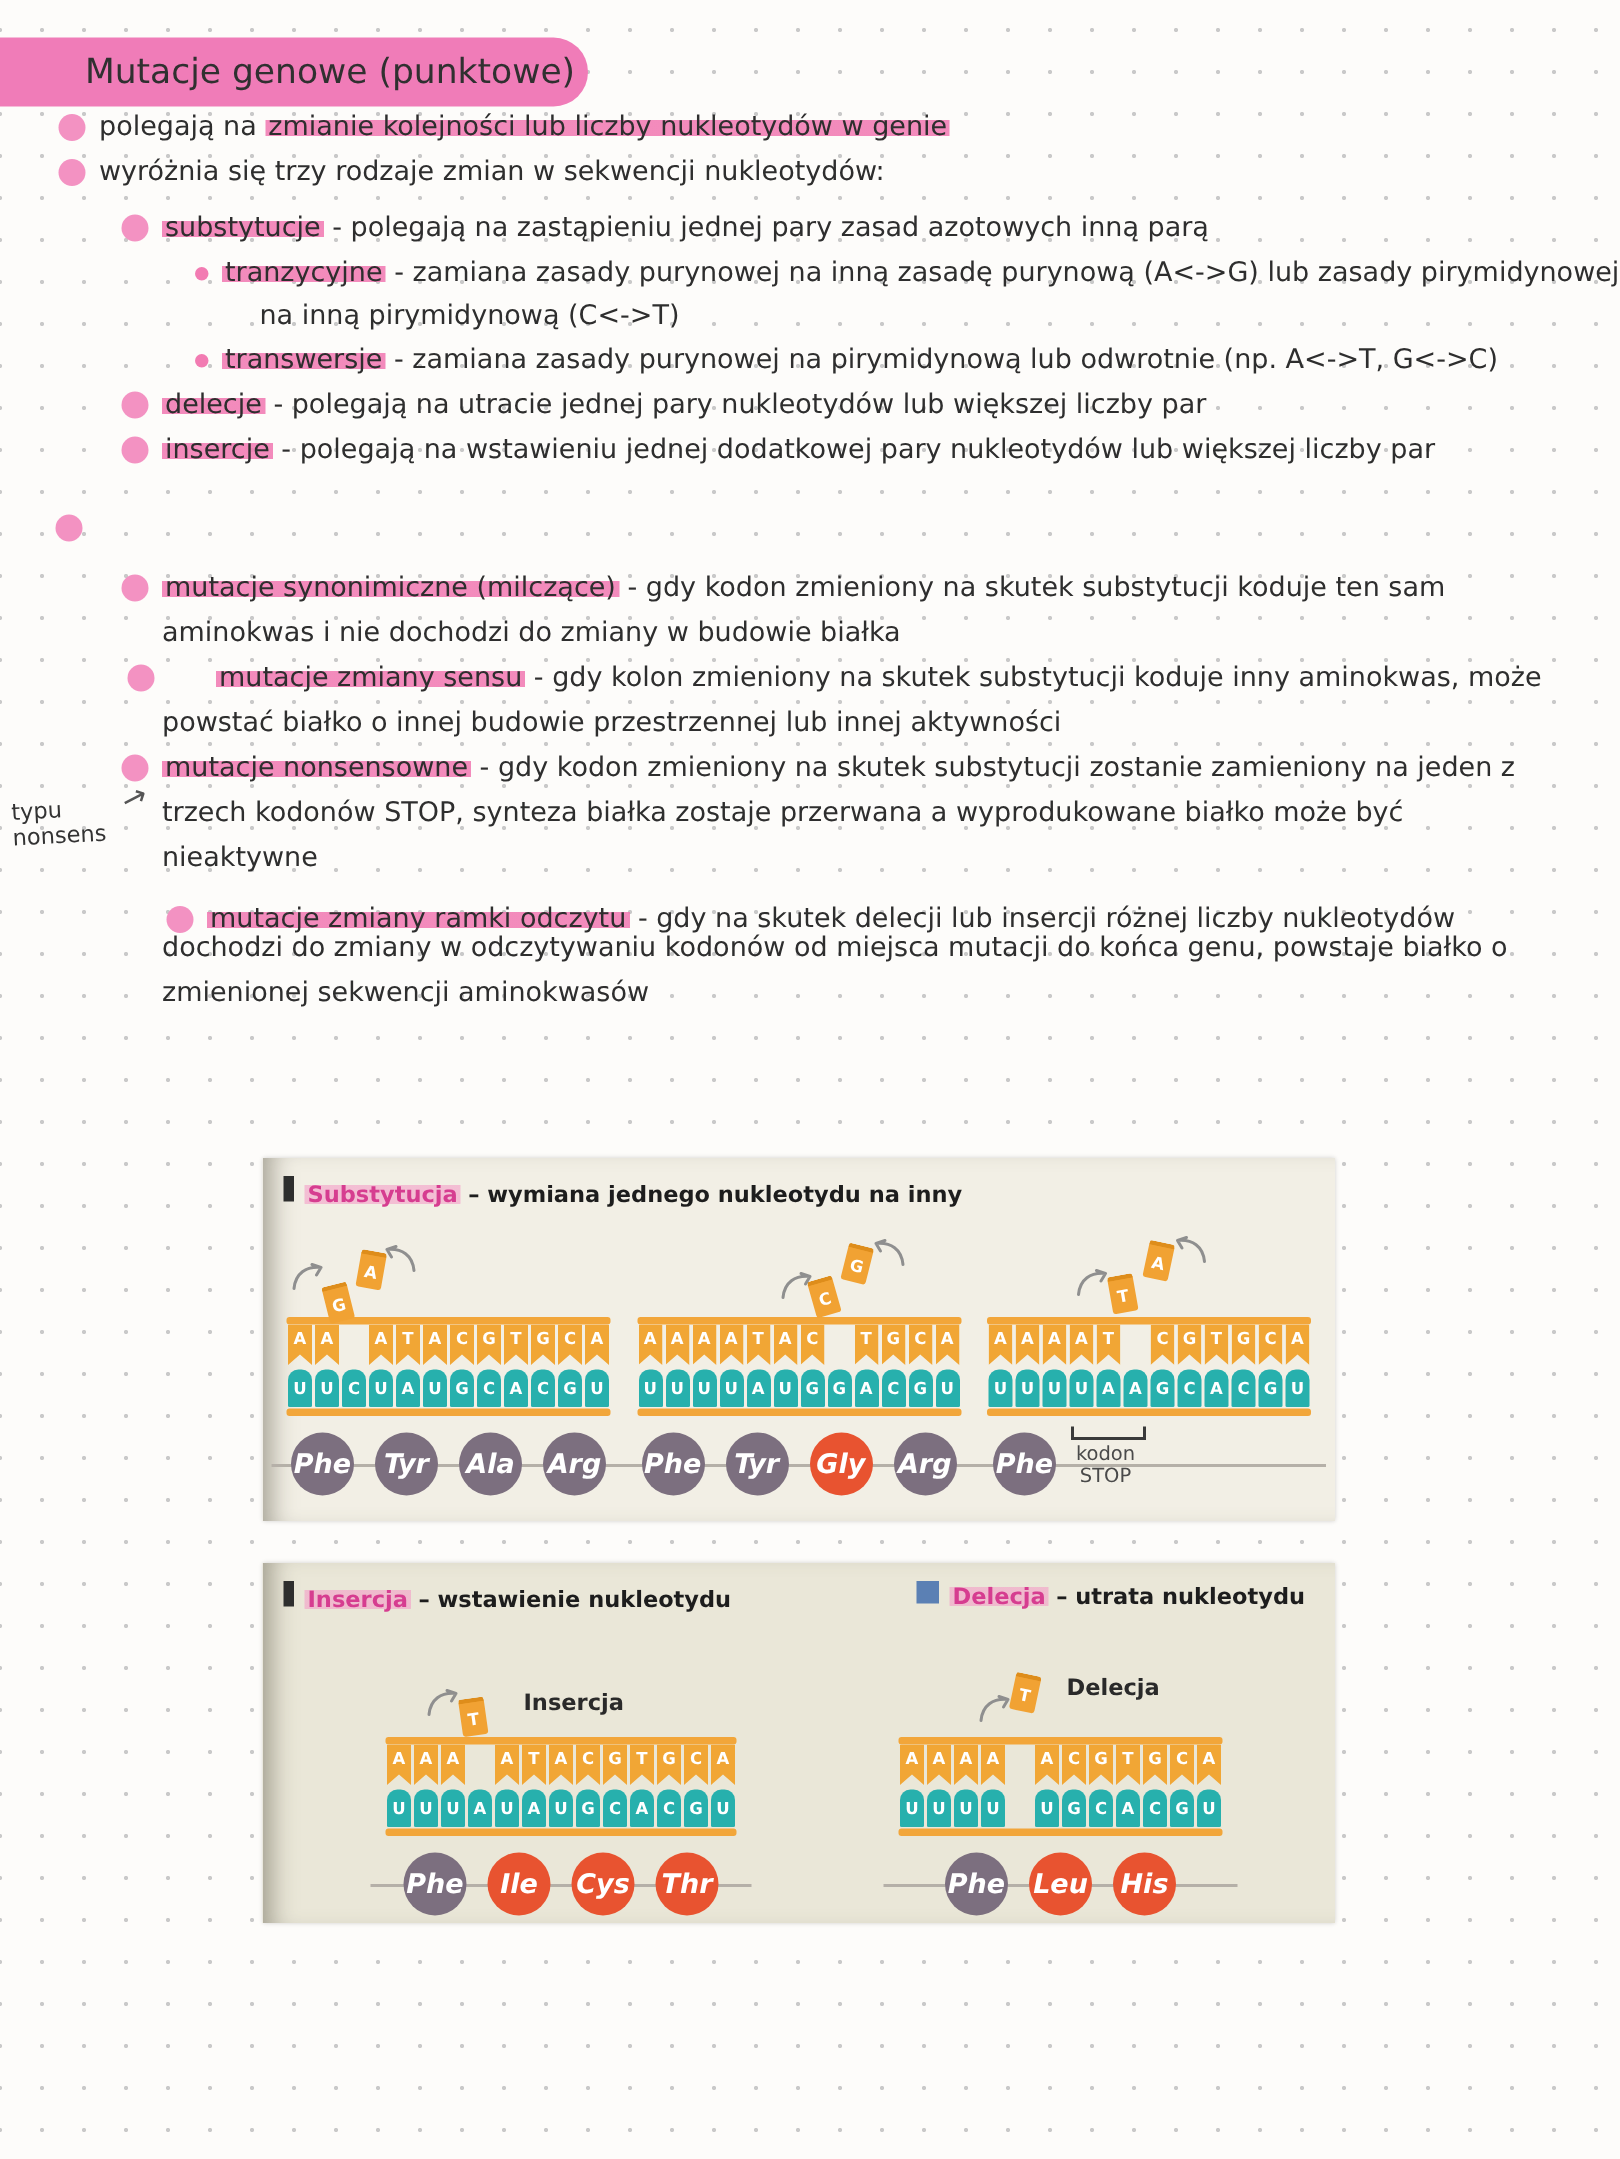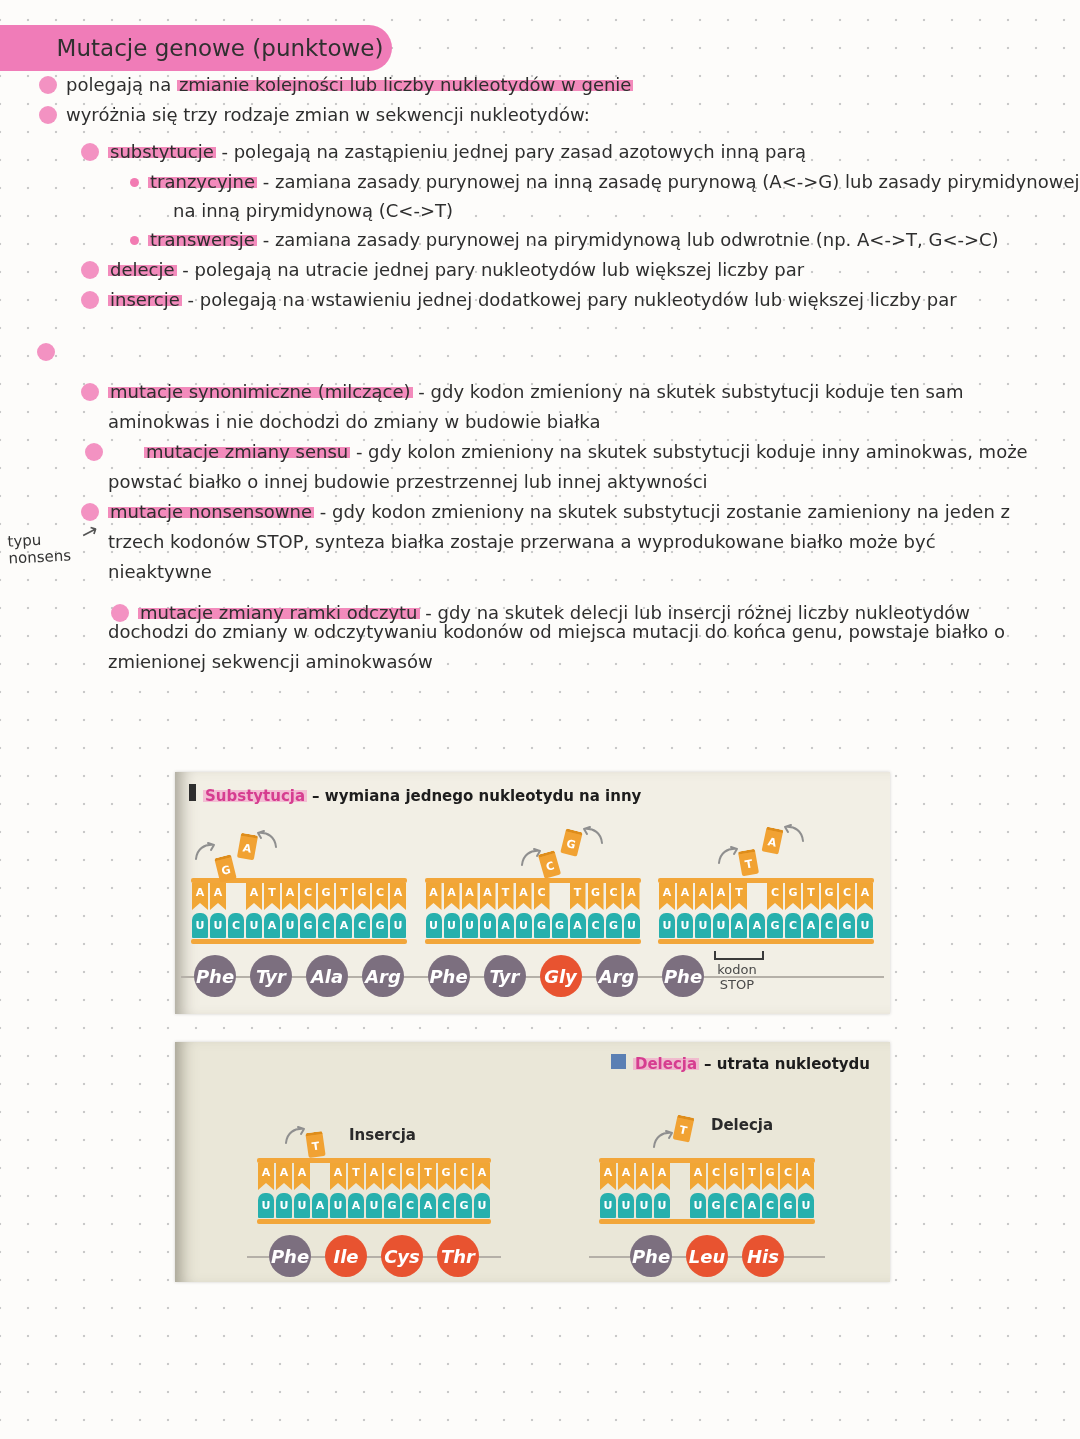--- a/index.html
+++ b/index.html
@@ -250,20 +250,23 @@
           <div class="stop-label" style="left: 42px; width: 74px;">
             <div>kodon</div>
             <div>STOP</div>
           </div>
         </div>
       </div>
     </div>
 </div>
 
 <div class="diagram diag2">
+  <div class="diag-header">
+    <span class="marker-bar"></span><span class="term">Insercja</span><span>– wstawienie nukleotydu</span>
+  </div>
   <div class="diag-header h-right">
     <span class="marker-square"></span><span class="term">Delecja</span><span>– utrata nukleotydu</span>
   </div>
   <div>
       <div class="panel p-abs" style="width: 234px; left: 82px;">
         <div class="float-area">
           <svg width="24" height="22" class="float-arrow" style="left: 26px; top: 22px;">
             <path d="M3 19 C 4 9, 11 4, 21 5 M21 5 l-6 -2 M21 5 l-3 5" fill="none" stroke="#8f8f8f" stroke-width="2" stroke-linecap="round"></path>
           </svg>
           <div class="float-tile" style="left: 50px; top: 30px; transform: rotate(-8deg);">T</div>

